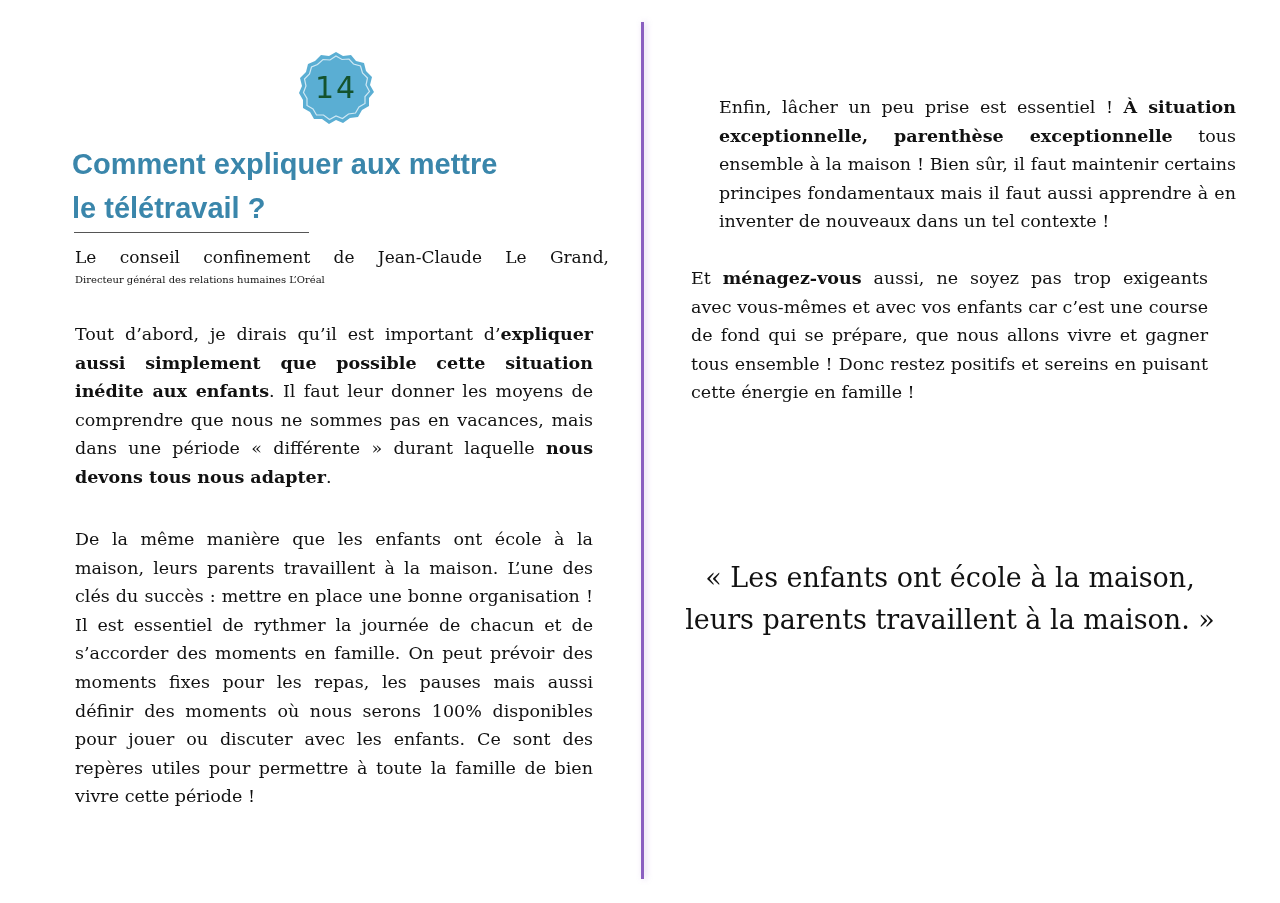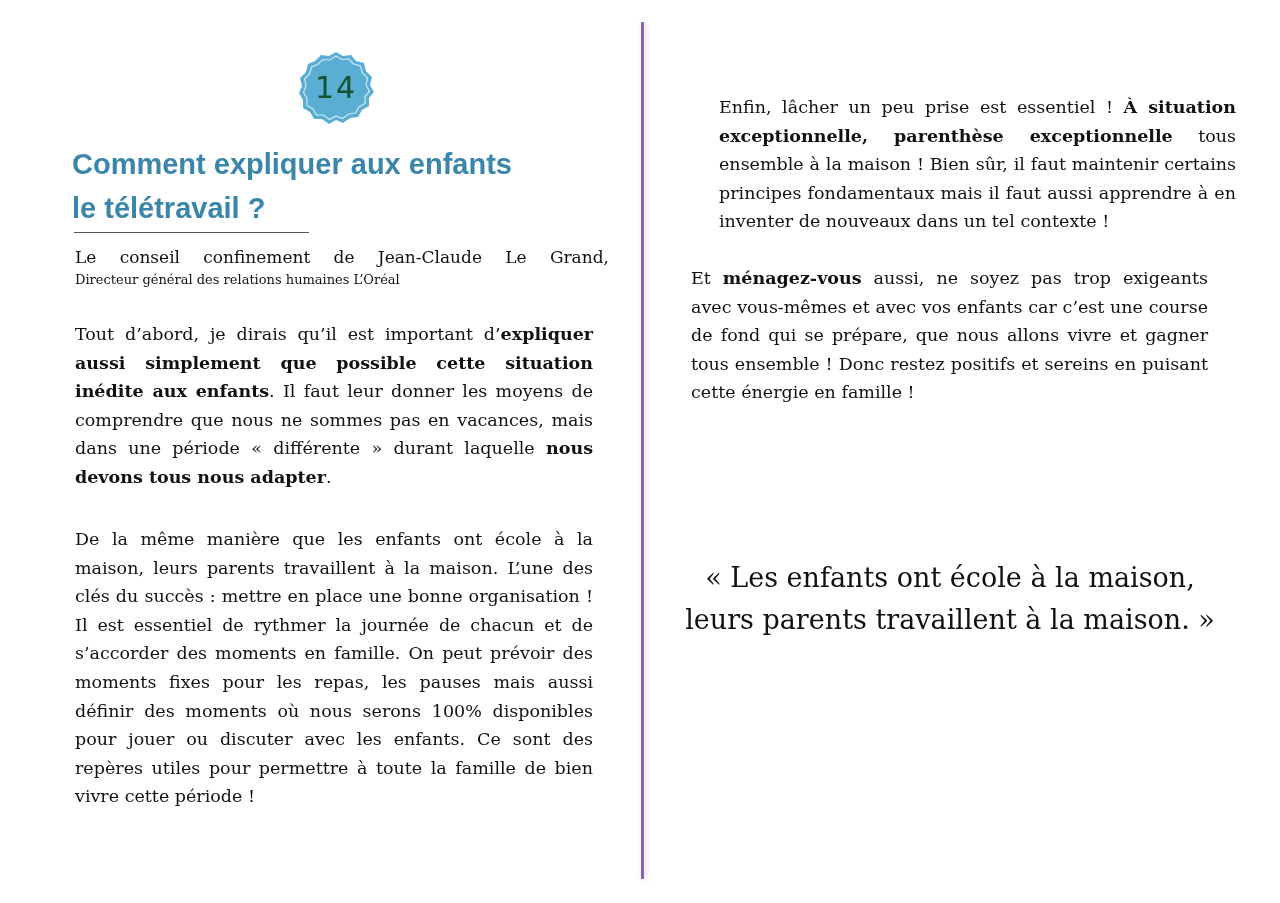--- a/index.html
+++ b/index.html
@@ -8,21 +8,21 @@
   .page { position:absolute; inset:0; }
   .badge { position:absolute; left:298px; top:50px; width:76px; height:76px; }
   .badge svg { position:absolute; left:0; top:0; }
   .badge-num { position:absolute; left:0; top:0; width:76px; height:76px; line-height:76px; text-align:center;
                color:#14532d; font-family:"DejaVu Sans", sans-serif; font-size:30px; letter-spacing:2px; }
   .title { position:absolute; left:72px; top:142px; width:540px; margin:0; color:#3a86ab;
            font-family:"Liberation Sans", sans-serif; font-weight:bold; font-size:29px; line-height:44px; }
   .rule { position:absolute; left:74px; top:232px; width:235px; height:0; border-top:1.5px solid #555; }
   .subtitle { position:absolute; left:75px; top:245px; width:534px; }
   .subtitle .l1 { font-size:17px; line-height:24px; text-align:justify; text-align-last:justify; }
-  .subtitle .l2 { font-size:13px; line-height:22px; }
+  .subtitle .l2 { font-size:10px; line-height:22px; }
   .para { position:absolute; font-size:17.5px; line-height:28.6px; text-align:justify; margin:0; }
   .p1 { left:75px; top:320px; width:518px; }
   .p2 { left:75px; top:525px; width:518px; }
   .p3 { left:691px; top:93px; width:517px;margin-left:28px; }
   .p4 { left:691px; top:264px; width:517px; }
   .quote { position:absolute; left:672px; top:557px; width:556px; text-align:center; margin:0;
            font-weight:normal; font-size:27px; line-height:42px; }
   .divider { position:absolute; left:641px; top:22px; width:3px; height:857px; background:#8a5fc0;
              box-shadow: 2px 0 6px rgba(150,110,200,0.35); }
   b { font-weight:bold; }
@@ -34,21 +34,21 @@
 
   <div class="badge">
     <svg width="76" height="76" viewBox="0 0 76 76">
       <path d="M38 2 L45 6 L53 5 L58 11 L66 13 L68 21 L74 27 L72 35 L76 42 L71 48 L71 56 L64 60 L60 67 L52 68 L45 73 L38 70 L31 74 L24 69 L16 69 L12 62 L5 58 L5 50 L1 43 L4 36 L2 28 L8 22 L10 14 L17 11 L23 5 L31 6 Z" fill="#5aaed3"></path>
       <path d="M38 6 L44 9.5 L51 9 L55.5 14 L62.5 16 L64.5 23 L69.5 28 L68 35 L71.5 41.5 L67 46.5 L67 53.5 L61 57 L57.5 63 L50.5 64 L44.5 68.5 L38 66 L31.5 69.5 L25.5 65 L18.5 65 L15 59 L9 55.5 L9 48.5 L5.5 42.5 L8 36 L6.5 29 L11.5 24 L13.5 17 L19.5 14.5 L25 9.5 L32 10 Z" fill="none" stroke="#cfe8f4" stroke-width="1.2"></path>
     </svg>
     <div class="badge-num">14</div>
   </div>
 
   <h1 class="title">
-    <span>Comment expliquer aux enfants</span><br>
+    <span>Comment expliquer aux mettre</span><br>
     <span>le télétravail ?</span>
   </h1>
   <div class="rule"></div>
 
   <div class="subtitle">
     <div class="l1">Le conseil confinement de Jean-Claude Le Grand,</div>
     <div class="l2">Directeur général des relations humaines L’Oréal</div>
   </div>
 
   <p class="para p1"><span>Tout d’abord, je dirais qu’il est important d’</span><b>expliquer aussi simplement que possible cette situation inédite aux enfants</b><span>. Il faut leur donner les moyens de comprendre que nous ne sommes pas en vacances, mais dans une période « différente » durant laquelle </span><b>nous devons tous nous adapter</b><span>.</span></p>

